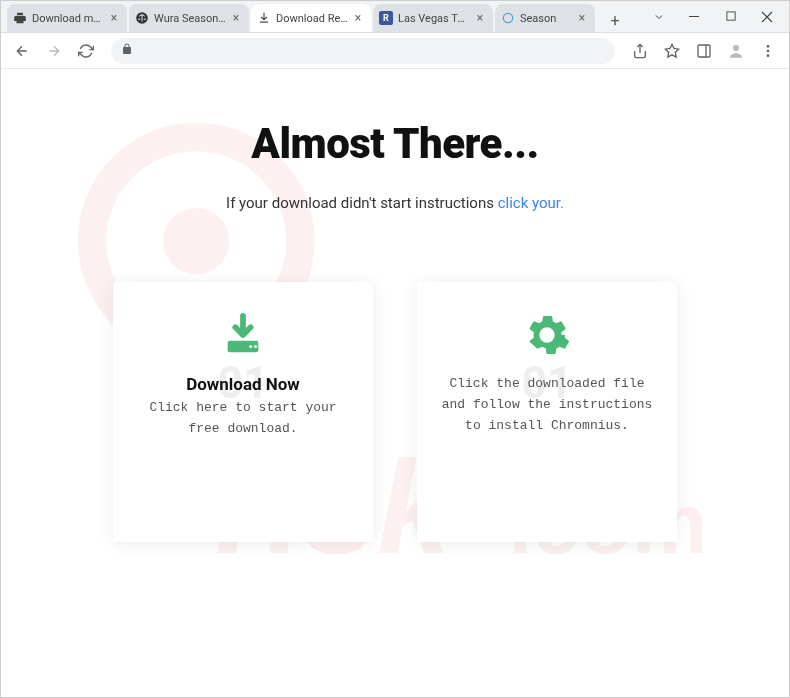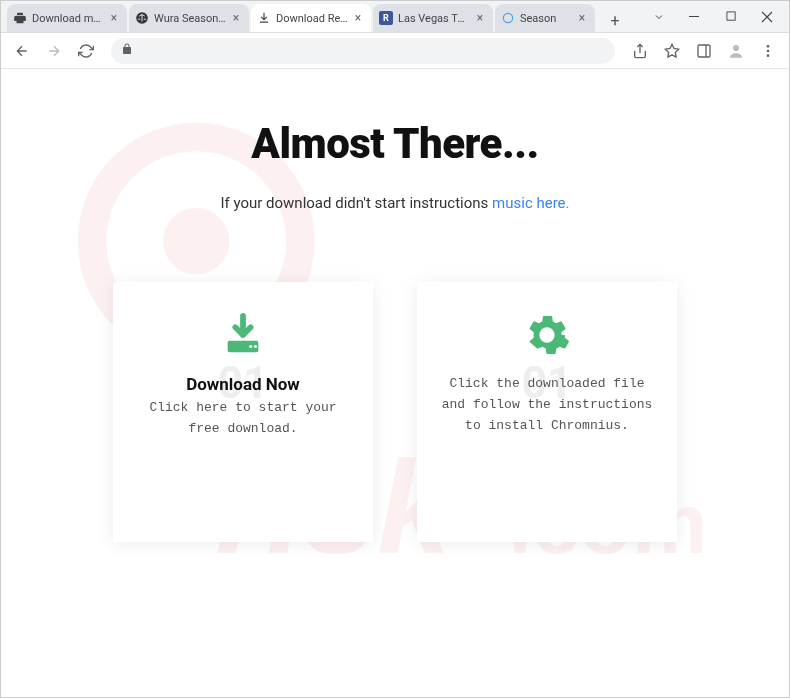--- a/index.html
+++ b/index.html
@@ -372,21 +372,21 @@
           <text x="200" y="480" font-size="140" font-weight="900" font-style="italic" fill="#c33" font-family="Arial">risk</text>
           <text x="110" y="380" font-size="100" font-weight="900" fill="#c33" font-family="Arial">PC</text>
           <text x="510" y="480" font-size="90" font-weight="700" fill="#c33" font-family="Arial">.com</text>
         </g>
       </svg>
     </div>
 
     <div class="page">
       <h1 class="hero-title">Almost There...</h1>
       <p class="hero-sub">
-        <span>If your download didn't start instructions </span><a href="#">music here.</a>
+        <span>If your download didn't start instructions </span><a href="#">click your.</a>
       </p>
 
       <div class="cards">
 
         <div class="card">
           <div class="card-icon">
             <svg width="46" height="46" viewBox="0 0 24 24" fill="#4cb878">
               <path d="M12 2v10M8 8l4 4 4-4" stroke="#4cb878" stroke-width="3" fill="none" stroke-linecap="round" stroke-linejoin="round"></path>
               <rect x="4" y="15" width="16" height="6" rx="1" fill="#4cb878"></rect>
               <circle cx="16" cy="18" r="0.8" fill="#fff"></circle>

